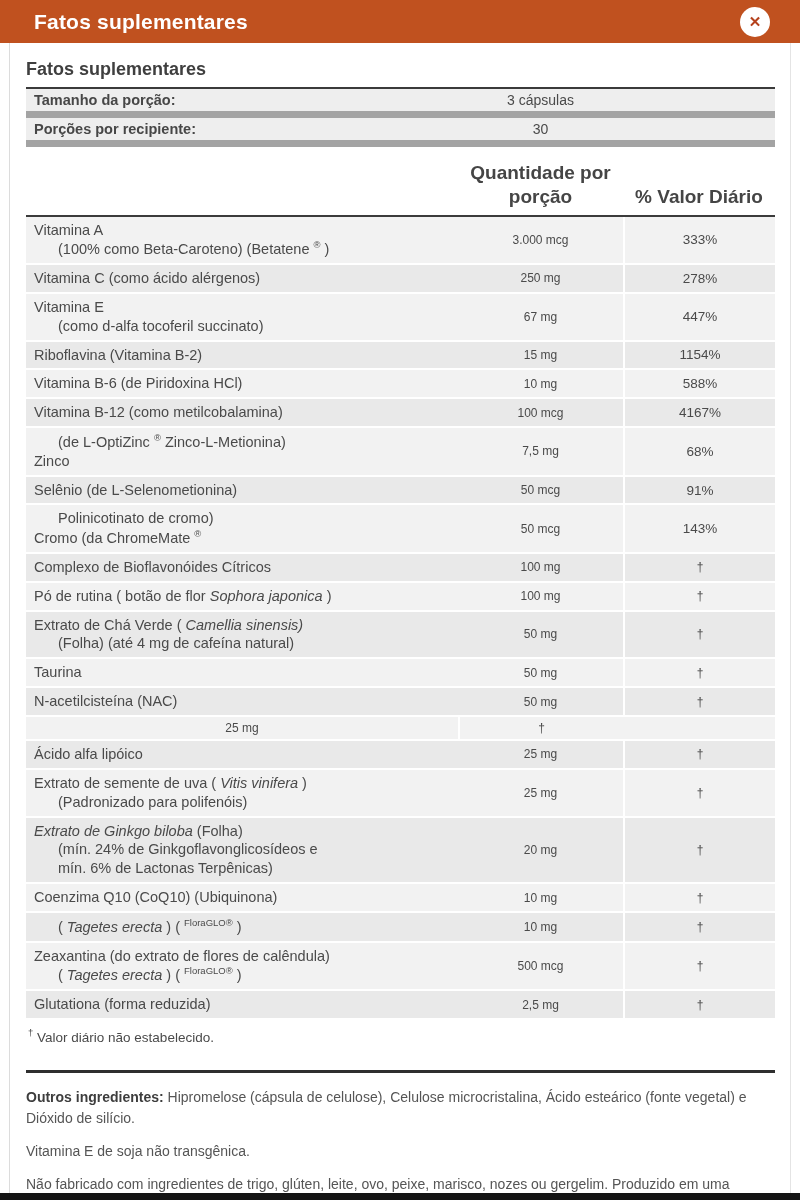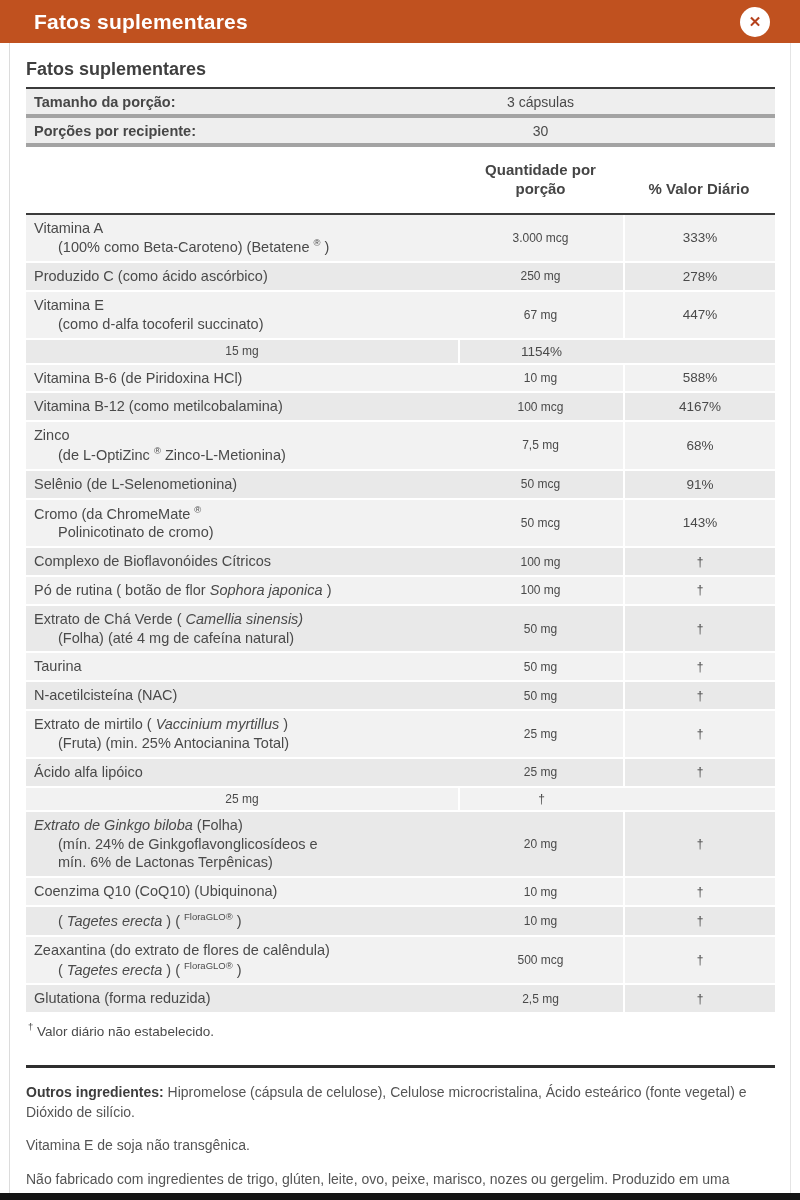--- a/index.html
+++ b/index.html
@@ -50,39 +50,39 @@
     font-weight:bold;
     color:#3f3f3f;
     margin-bottom:7px;
   }
   
   .serving-table{ border-top:2px solid #3a3a3a; }
   .srow{
     display:grid;
     grid-template-columns:1fr 165px 152px;
     background:#eeeeee;
-    border-bottom:4px solid #a3a3a3;
+    border-bottom:7px solid #a3a3a3;
     min-height:29px;
     align-items:center;
   }
   .srow .slabel{ font-weight:bold; color:#474747; font-size:14.5px; padding-left:8px; }
   .srow .svalue{ text-align:center; font-size:14px; }
   
   .col-headers{
     display:grid;
     grid-template-columns:1fr 165px 152px;
     margin-top:10px;
     align-items:end;
   }
   .col-head{
     font-weight:bold;
-    font-size:15px;
+    font-size:19px;
     color:#454545;
     text-align:center;
-    padding:4px 12px 14px;
+    padding:4px 12px 6px;
     line-height:1.25;
   }
   
   .facts-table{ border-top:2px solid #3b3b3b; }
   .frow{
     display:grid;
     grid-template-columns:1fr 165px 152px;
     background:#f2f2f2;
     border-bottom:2px solid #ffffff;
   }
@@ -150,70 +150,73 @@
         <div class="frow">
           <div class="cell label">
             <div class="line"><span>Vitamina A</span></div>
             <div class="line indent"><span>(100% como Beta-Caroteno) (Betatene </span><span class="sup">®</span><span> )</span></div>
           </div>
           <div class="cell amount">3.000 mcg</div>
           <div class="cell dv">333%</div>
         </div>
         <div class="frow alt">
           <div class="cell label">
-            <div class="line"><span>Produzido C (como ácido ascórbico)</span></div>
+            <div class="line"><span>Vitamina C (como ácido alérgenos)</span></div>
           </div>
           <div class="cell amount">250 mg</div>
           <div class="cell dv">278%</div>
         </div>
         <div class="frow">
           <div class="cell label">
             <div class="line"><span>Vitamina E</span></div>
             <div class="line indent"><span>(como d-alfa tocoferil succinato)</span></div>
           </div>
           <div class="cell amount">67 mg</div>
           <div class="cell dv">447%</div>
         </div>
         <div class="frow alt">
+          <div class="cell label">
+            <div class="line"><span>Riboflavina (Vitamina B-2)</span></div>
+          </div>
           <div class="cell amount">15 mg</div>
           <div class="cell dv">1154%</div>
         </div>
         <div class="frow">
           <div class="cell label">
             <div class="line"><span>Vitamina B-6 (de Piridoxina HCl)</span></div>
           </div>
           <div class="cell amount">10 mg</div>
           <div class="cell dv">588%</div>
         </div>
         <div class="frow alt">
           <div class="cell label">
             <div class="line"><span>Vitamina B-12 (como metilcobalamina)</span></div>
           </div>
           <div class="cell amount">100 mcg</div>
           <div class="cell dv">4167%</div>
         </div>
         <div class="frow">
           <div class="cell label">
+            <div class="line indent"><span>(de L-OptiZinc </span><span class="sup">®</span><span> Zinco-L-Metionina)</span></div>
             <div class="line"><span>Zinco</span></div>
-            <div class="line indent"><span>(de L-OptiZinc </span><span class="sup">®</span><span> Zinco-L-Metionina)</span></div>
           </div>
           <div class="cell amount">7,5 mg</div>
           <div class="cell dv">68%</div>
         </div>
         <div class="frow alt">
           <div class="cell label">
             <div class="line"><span>Selênio (de L-Selenometionina)</span></div>
           </div>
           <div class="cell amount">50 mcg</div>
           <div class="cell dv">91%</div>
         </div>
         <div class="frow">
           <div class="cell label">
+            <div class="line indent"><span>Polinicotinato de cromo)</span></div>
             <div class="line"><span>Cromo (da ChromeMate </span><span class="sup">®</span></div>
-            <div class="line indent"><span>Polinicotinato de cromo)</span></div>
           </div>
           <div class="cell amount">50 mcg</div>
           <div class="cell dv">143%</div>
         </div>
         <div class="frow alt">
           <div class="cell label">
             <div class="line"><span>Complexo de Bioflavonóides Cítricos</span></div>
           </div>
           <div class="cell amount">100 mg</div>
           <div class="cell dv dagger">†</div>
@@ -241,35 +244,35 @@
           <div class="cell dv dagger">†</div>
         </div>
         <div class="frow alt">
           <div class="cell label">
             <div class="line"><span>N-acetilcisteína (NAC)</span></div>
           </div>
           <div class="cell amount">50 mg</div>
           <div class="cell dv dagger">†</div>
         </div>
         <div class="frow">
-          <div class="cell label">
-            <div class="line"><span>Extrato de mirtilo ( </span><span class="i">Vaccinium myrtillus</span><span> )</span></div>
-            <div class="line indent"><span>(Fruta) (min. 25% Antocianina Total)</span></div>
-          </div>
           <div class="cell amount">25 mg</div>
           <div class="cell dv dagger">†</div>
         </div>
         <div class="frow alt">
           <div class="cell label">
             <div class="line"><span>Ácido alfa lipóico</span></div>
           </div>
           <div class="cell amount">25 mg</div>
           <div class="cell dv dagger">†</div>
         </div>
         <div class="frow">
+          <div class="cell label">
+            <div class="line"><span>Extrato de semente de uva ( </span><span class="i">Vitis vinifera</span><span> )</span></div>
+            <div class="line indent"><span>(Padronizado para polifenóis)</span></div>
+          </div>
           <div class="cell amount">25 mg</div>
           <div class="cell dv dagger">†</div>
         </div>
         <div class="frow alt">
           <div class="cell label">
             <div class="line"><span class="i">Extrato de Ginkgo biloba</span><span> (Folha)</span></div>
             <div class="line indent"><span>(mín. 24% de Ginkgoflavonglicosídeos e</span></div>
             <div class="line indent"><span>mín. 6% de Lactonas Terpênicas)</span></div>
           </div>
           <div class="cell amount">20 mg</div>

